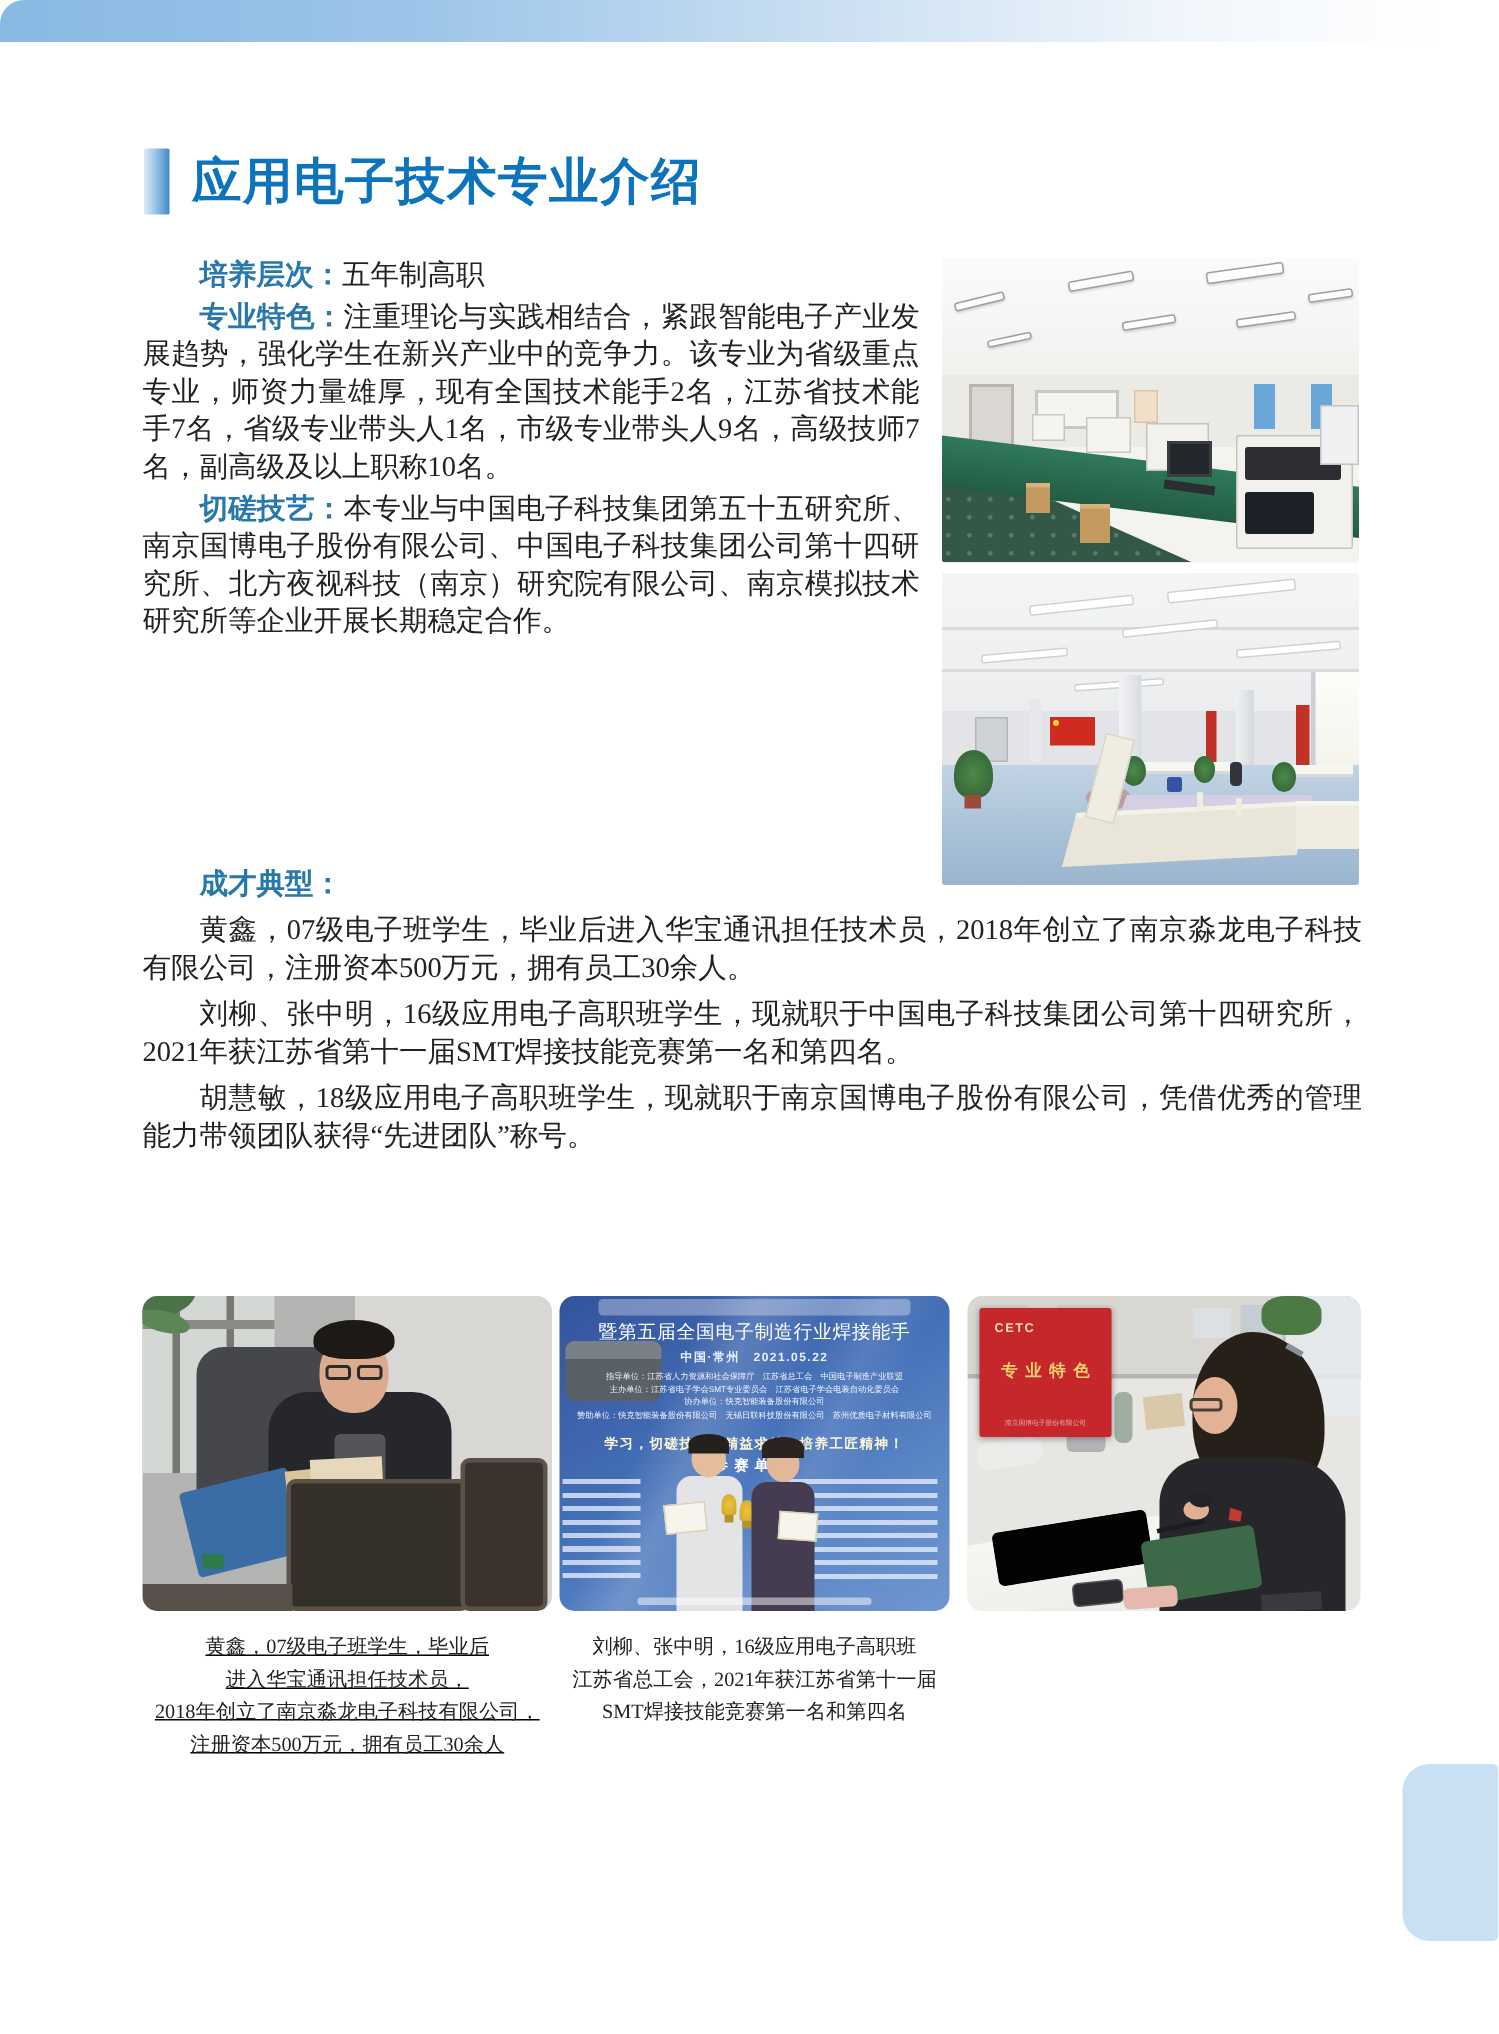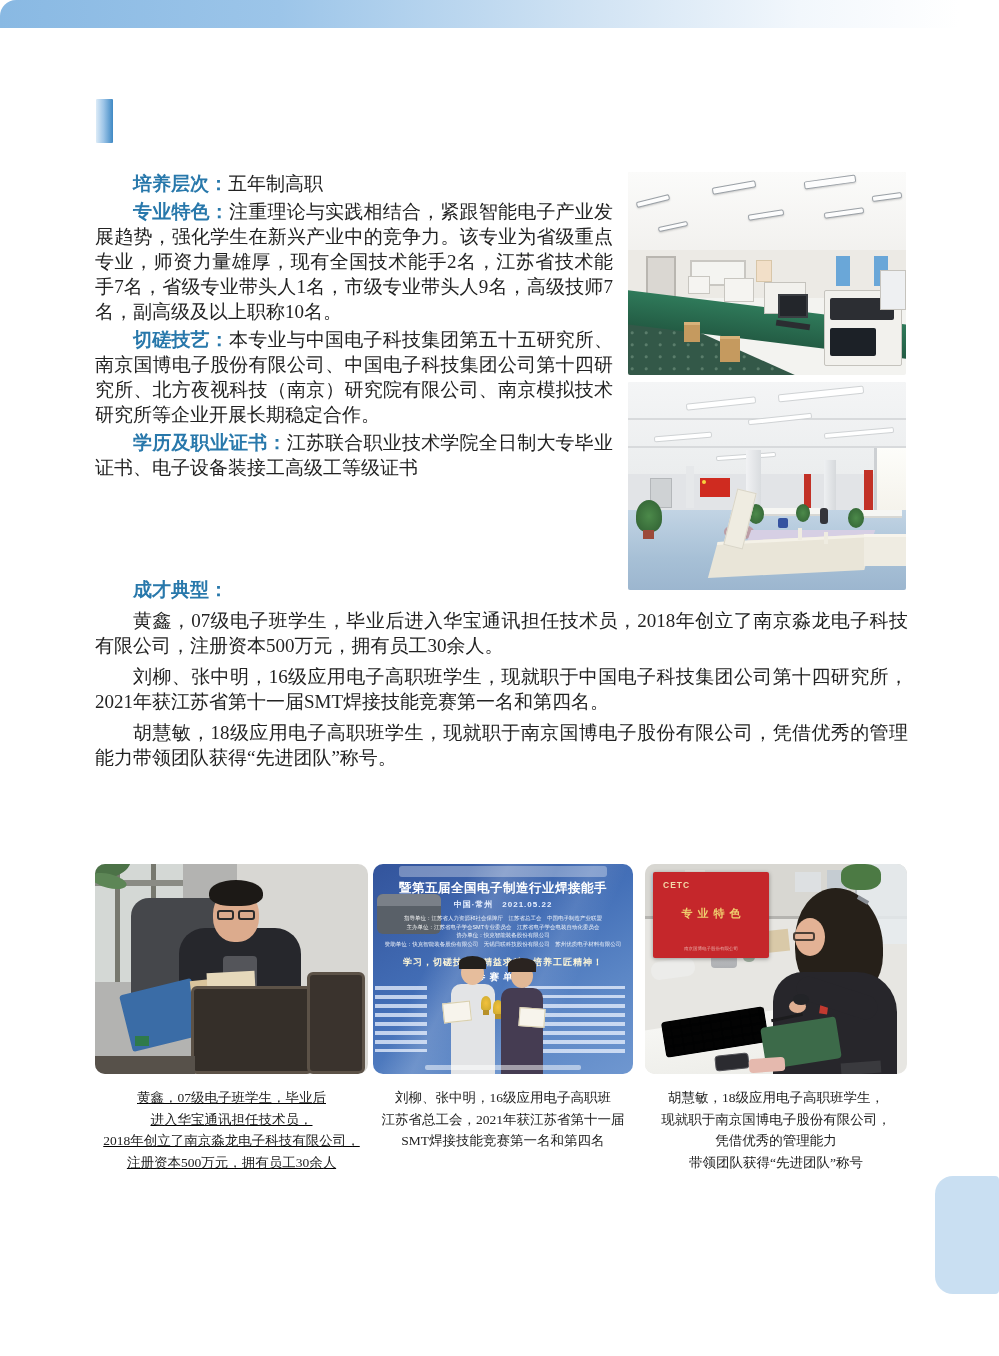--- a/index.html
+++ b/index.html
@@ -40,56 +40,56 @@
   .lab{background:#f3f3f0;}
   .lab-light{background:#fdfdfd;border:1px solid #9aa0a6;border-radius:2px;
     box-shadow:0 1px 2px rgba(0,0,0,.18);}
   
   .room{background:#eef0f1;}
   .room-light{background:#ffffff;border:1px solid #cfd2d4;border-radius:2px;}
   
   .comp{background:linear-gradient(150deg,#33549c 0%,#4470b8 45%,#5c87c6 72%,#6f97d0 100%);}
   .comp-streak{left:0;top:0;width:100%;height:100%;
     background:linear-gradient(115deg,transparent 28%,rgba(255,255,255,.16) 38%,transparent 52%,rgba(255,255,255,.10) 62%,transparent 72%);}
-  .comp-title{left:0;top:16px;width:100%;text-align:center;color:#fff;font-weight:bold;
+  .comp-title{left:0;top:16px;width:100%;text-align:center;color:#fff;font-weight:normal;
     font-size:12.5px;font-family:"Liberation Sans",sans-serif;letter-spacing:.5px;}
   .comp-date{left:0;top:35px;width:100%;text-align:center;color:#e8f0ff;font-weight:bold;
     font-size:8px;font-family:"Liberation Sans",sans-serif;letter-spacing:1px;}
   .comp-org{left:3%;top:50px;width:94%;text-align:center;color:rgba(255,255,255,.92);
     font-size:5.5px;line-height:8.5px;font-family:"Liberation Sans",sans-serif;}
   .comp-slogan{left:0;top:92px;width:100%;text-align:center;color:#fdf6d8;font-weight:bold;
     font-size:9px;letter-spacing:1px;font-family:"Liberation Sans",sans-serif;}
   .comp-section{left:0;top:107px;width:100%;text-align:center;color:#ffffff;font-weight:bold;
     font-size:9.5px;letter-spacing:4px;font-family:"Liberation Sans",sans-serif;}
   .comp-col{background:repeating-linear-gradient(to bottom,rgba(235,242,255,.75) 0 3.5px,transparent 3.5px 9px);}
   
-  .cert{left:8px;top:8px;width:116px;height:86px;background:#c5272b;border-radius:2px;
+  .cert{left:8px;top:8px;width:88px;height:86px;background:#c5272b;border-radius:2px;
     box-shadow:0 1px 4px rgba(0,0,0,.35);}
   .cert-brand{left:10px;top:8px;color:#f3d9a8;font-weight:bold;font-size:8.5px;
     letter-spacing:1px;font-family:"Liberation Sans",sans-serif;}
   .cert-title{left:0;top:34px;width:100%;text-align:center;color:#f0cf6e;font-weight:bold;
     font-size:11px;letter-spacing:5px;text-indent:5px;}
   .cert-company{left:0;bottom:7px;width:100%;text-align:center;color:#e8a9a4;font-size:4.5px;
     font-family:"Liberation Sans",sans-serif;}
 </style>
 </head>
 <body>
 
 <div class="abs top-band"></div>
 <div class="abs corner-deco"></div>
 
 <div class="abs header">
   <div class="title-bar"></div>
+  <h1>应用电子技术专业介绍</h1>
 </div>
 
 <div class="abs text-narrow">
   <p class="para"><span class="plabel">培养层次：</span><span>五年制高职</span></p>
   <p class="para"><span class="plabel">专业特色：</span><span>注重理论与实践相结合，紧跟智能电子产业发展趋势，强化学生在新兴产业中的竞争力。该专业为省级重点专业，师资力量雄厚，现有全国技术能手2名，江苏省技术能手7名，省级专业带头人1名，市级专业带头人9名，高级技师7名，副高级及以上职称10名。</span></p>
   <p class="para"><span class="plabel">切磋技艺：</span><span>本专业与中国电子科技集团第五十五研究所、南京国博电子股份有限公司、中国电子科技集团公司第十四研究所、北方夜视科技（南京）研究院有限公司、南京模拟技术研究所等企业开展长期稳定合作。</span></p>
-  <p class="para"><span class="plabel">学历及职业证书：</span><span>江苏联合职业技术学院全日制大专毕业证书、电子设备装接工高级工等级证书</span></p>
 </div>
 
 <div class="abs text-wide">
   <p class="para"><span class="plabel">成才典型：</span></p>
   <p class="para">黄鑫，07级电子班学生，毕业后进入华宝通讯担任技术员，2018年创立了南京淼龙电子科技有限公司，注册资本500万元，拥有员工30余人。</p>
   <p class="para">刘柳、张中明，16级应用电子高职班学生，现就职于中国电子科技集团公司第十四研究所，2021年获江苏省第十一届SMT焊接技能竞赛第一名和第四名。</p>
   <p class="para">胡慧敏，18级应用电子高职班学生，现就职于南京国博电子股份有限公司，凭借优秀的管理能力带领团队获得“先进团队”称号。</p>
 </div>
 
 <div class="abs ph ph-right lab" style="left:628px;top:172px;width:278px;height:203px;">
@@ -262,19 +262,13 @@
     <div class="abs" style="left:126px;top:152px;width:32px;height:3px;background:#1c1c1e;transform:rotate(-12deg);"></div>
     <div class="abs" style="left:70px;top:190px;width:34px;height:16px;background:#2b2b30;border:1px solid #55555a;border-radius:4px;transform:rotate(-6deg);"></div>
     <div class="abs" style="left:104px;top:194px;width:36px;height:14px;background:#e5b9ae;border-radius:4px;transform:rotate(-4deg);"></div>
     <div class="abs" style="left:196px;top:198px;width:40px;height:12px;background:#3a3a3e;transform:rotate(-4deg);"></div>
     <div class="abs cert">
       <div class="abs cert-brand">CETC</div>
       <div class="abs cert-title">专业特色</div>
       <div class="abs cert-company">南京国博电子股份有限公司</div>
     </div>
   </div>
-  <figcaption class="cap">
-    <div>胡慧敏，18级应用电子高职班学生，</div>
-    <div>现就职于南京国博电子股份有限公司，</div>
-    <div>凭借优秀的管理能力</div>
-    <div>带领团队获得“先进团队”称号</div>
-  </figcaption>
 </figure>
 
 </body></html>

